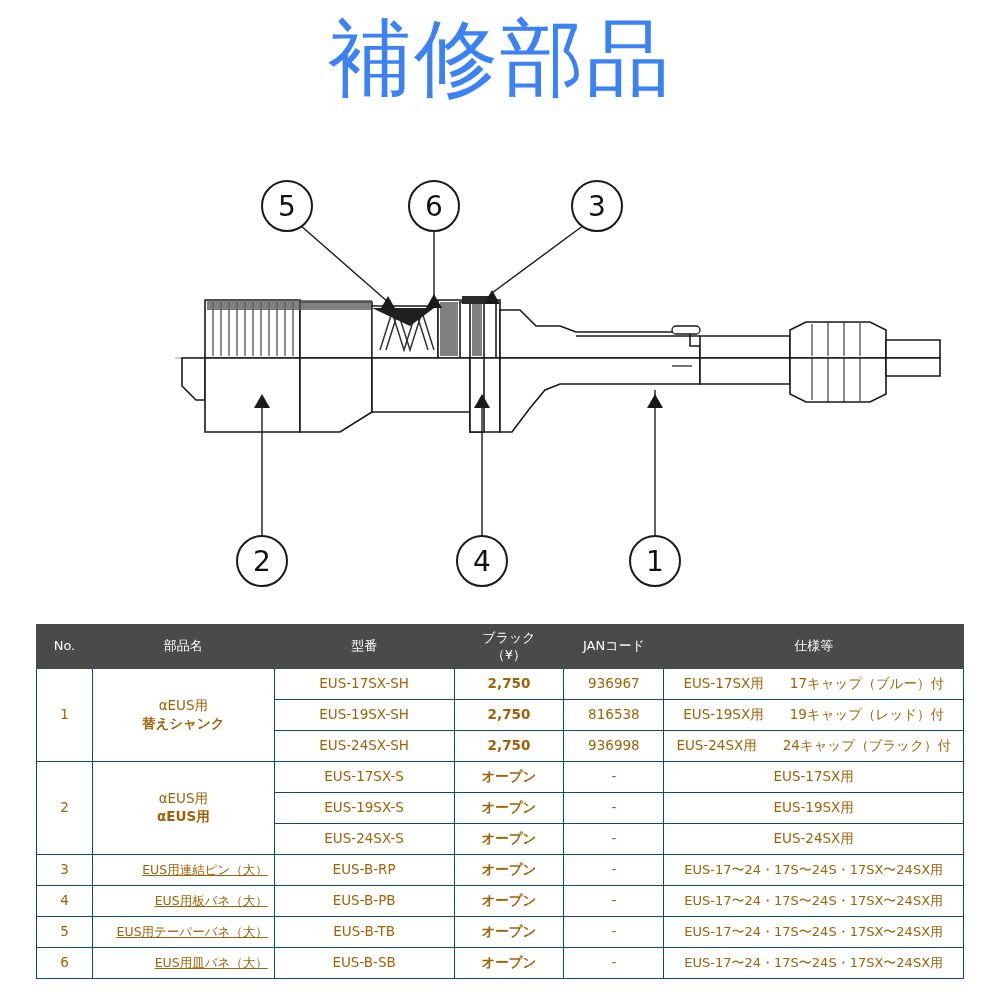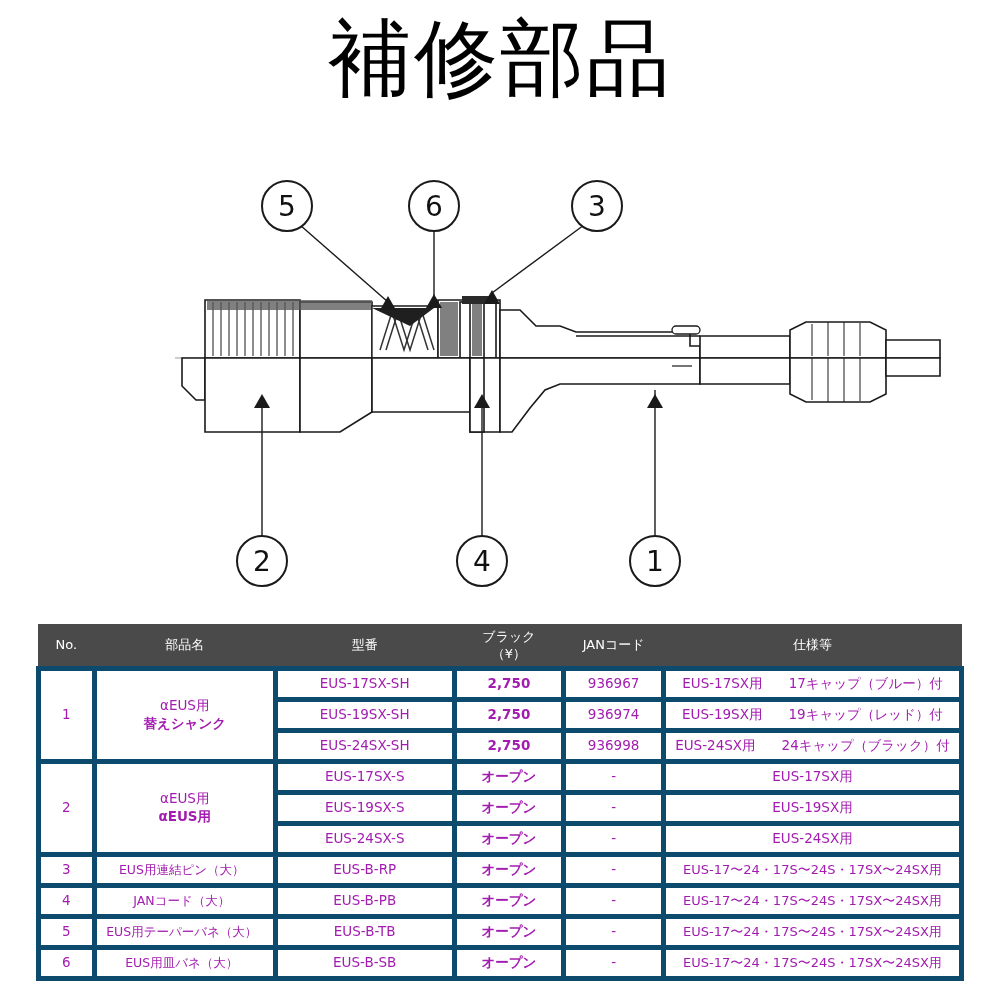--- a/index.html
+++ b/index.html
@@ -19,21 +19,21 @@
   
   .title {
     position: absolute;
     top: 12px; left: 0; width: 100%;
     text-align: center;
     font-family: "DejaVu Sans", sans-serif;
     font-size: 84px;
     font-weight: 400;
     letter-spacing: 2px;
     line-height: 1.1;
-    color: #000000;
+    color: #3b82f6;
   }
 
   
   .diagram {
     position: absolute;
     top: 150px; left: 0;
     width: 1000px; height: 460px;
   }
   .diagram svg { display: block; }
 
@@ -54,40 +54,40 @@
     color: #ffffff;
     font-weight: 400;
     font-size: 13px;
     height: 44px;
     border: 1px solid #4a4a4a;
     text-align: center;
     padding: 2px 4px;
     line-height: 1.25;
   }
   table.parts td {
-    border: 5px solid #0c4a6e;
+    border: 1px solid #0c4a6e;
     height: 31px;
     padding: 2px 6px;
     text-align: center;
     vertical-align: middle;
-    color: #a21caf;
+    color: #a16207;
     line-height: 1.3;
   }
   td.num { width: 56px; }
   td.pname { width: 182px; text-align: left; padding-left: 10px; }
   td.model { width: 180px; }
   td.price { width: 110px; font-weight: bold; }
   td.jan { width: 100px; }
   td.spec { width: 300px; text-align: left; padding-left: 14px; }
   .spec-pair { display: inline-block; }
   .spec-gap { display: inline-block; width: 26px; }
   td.pname .l1 { display: block; }
   td.pname .l2 { display: block; font-weight: bold; }
   .small-spec { font-size: 13px; }
-  td.pname.single { text-align: center; padding-left: 0; font-size: 12.5px; }
+  td.pname.single { text-align: right; padding-left: 0; font-size: 12.5px; text-decoration: underline; }
 </style>
 </head>
 <body>
 
 <div id="page">
 
   <div class="title">補修部品</div>
 
   <div class="diagram">
     <svg width="1000" height="460" viewBox="0 0 1000 460" xmlns="http://www.w3.org/2000/svg">
@@ -234,21 +234,21 @@
               <span class="l2">替えシャンク</span>
             </td>
             <td class="model">EUS-17SX-SH</td>
             <td class="price">2,750</td>
             <td class="jan">936967</td>
             <td class="spec"><span class="spec-pair">EUS-17SX用</span><span class="spec-gap"></span><span class="spec-pair">17キャップ（ブルー）付</span></td>
           </tr>
           <tr>
             <td class="model">EUS-19SX-SH</td>
             <td class="price">2,750</td>
-            <td class="jan">936974</td>
+            <td class="jan">816538</td>
             <td class="spec"><span class="spec-pair">EUS-19SX用</span><span class="spec-gap"></span><span class="spec-pair">19キャップ（レッド）付</span></td>
           </tr>
           <tr>
             <td class="model">EUS-24SX-SH</td>
             <td class="price">2,750</td>
             <td class="jan">936998</td>
             <td class="spec"><span class="spec-pair">EUS-24SX用</span><span class="spec-gap"></span><span class="spec-pair">24キャップ（ブラック）付</span></td>
           </tr>
           <tr>
             <td class="num" rowspan="3">2</td>
@@ -276,21 +276,21 @@
           <tr>
             <td class="num">3</td>
             <td class="pname single">EUS用連結ピン（大）</td>
             <td class="model">EUS-B-RP</td>
             <td class="price">オープン</td>
             <td class="jan">-</td>
             <td class="spec small-spec" style="text-align: center;">EUS-17〜24・17S〜24S・17SX〜24SX用</td>
           </tr>
           <tr>
             <td class="num">4</td>
-            <td class="pname single">JANコード（大）</td>
+            <td class="pname single">EUS用板バネ（大）</td>
             <td class="model">EUS-B-PB</td>
             <td class="price">オープン</td>
             <td class="jan">-</td>
             <td class="spec small-spec" style="text-align: center;">EUS-17〜24・17S〜24S・17SX〜24SX用</td>
           </tr>
           <tr>
             <td class="num">5</td>
             <td class="pname single">EUS用テーパーバネ（大）</td>
             <td class="model">EUS-B-TB</td>
             <td class="price">オープン</td>

